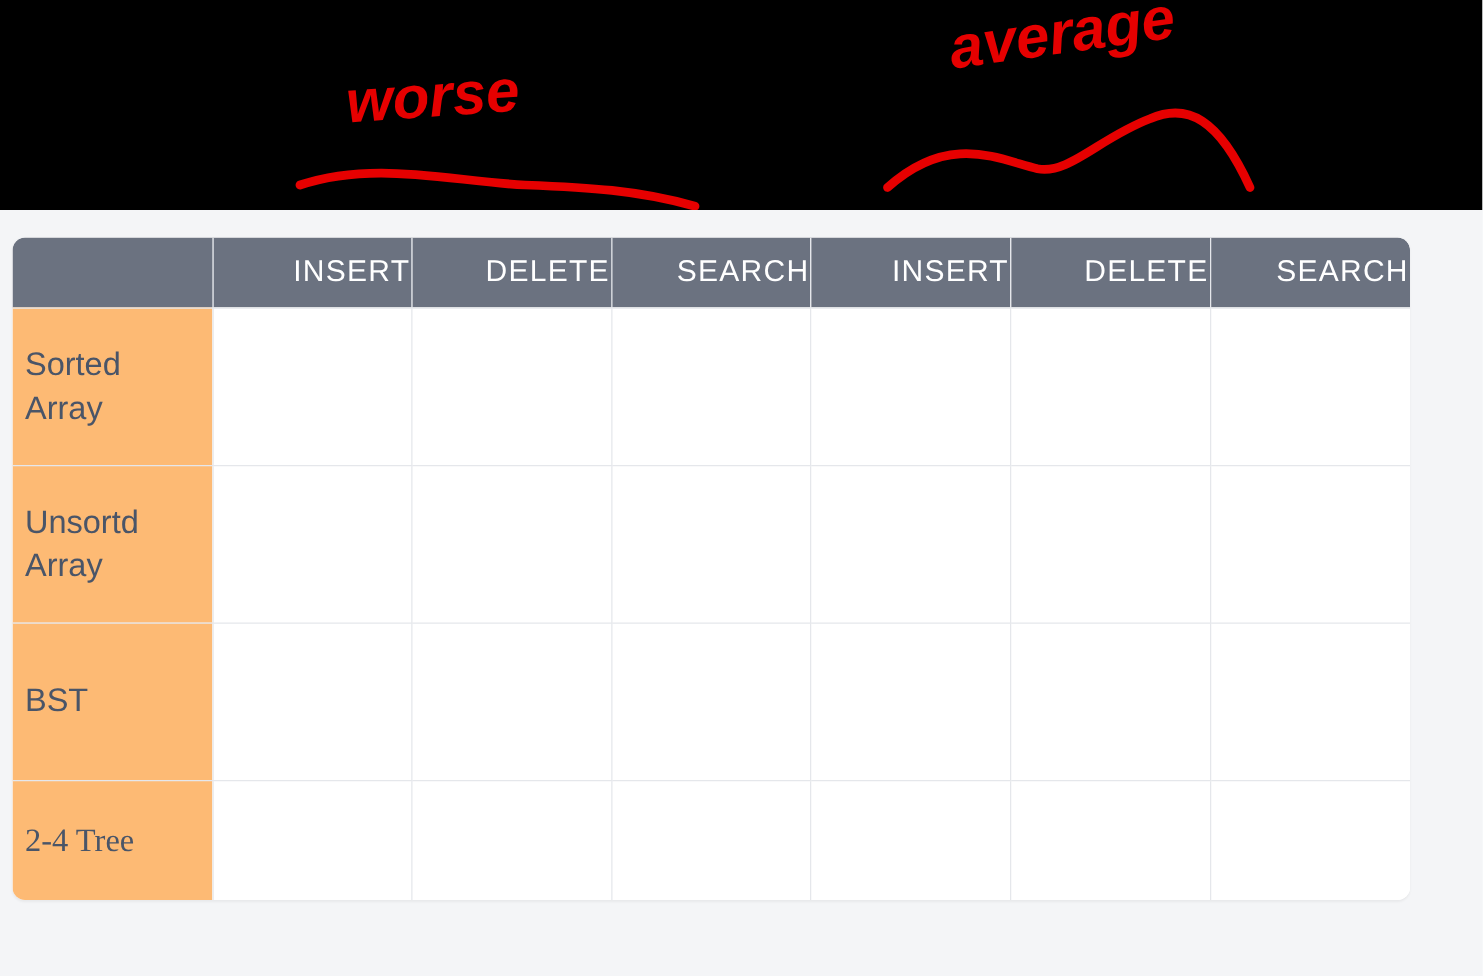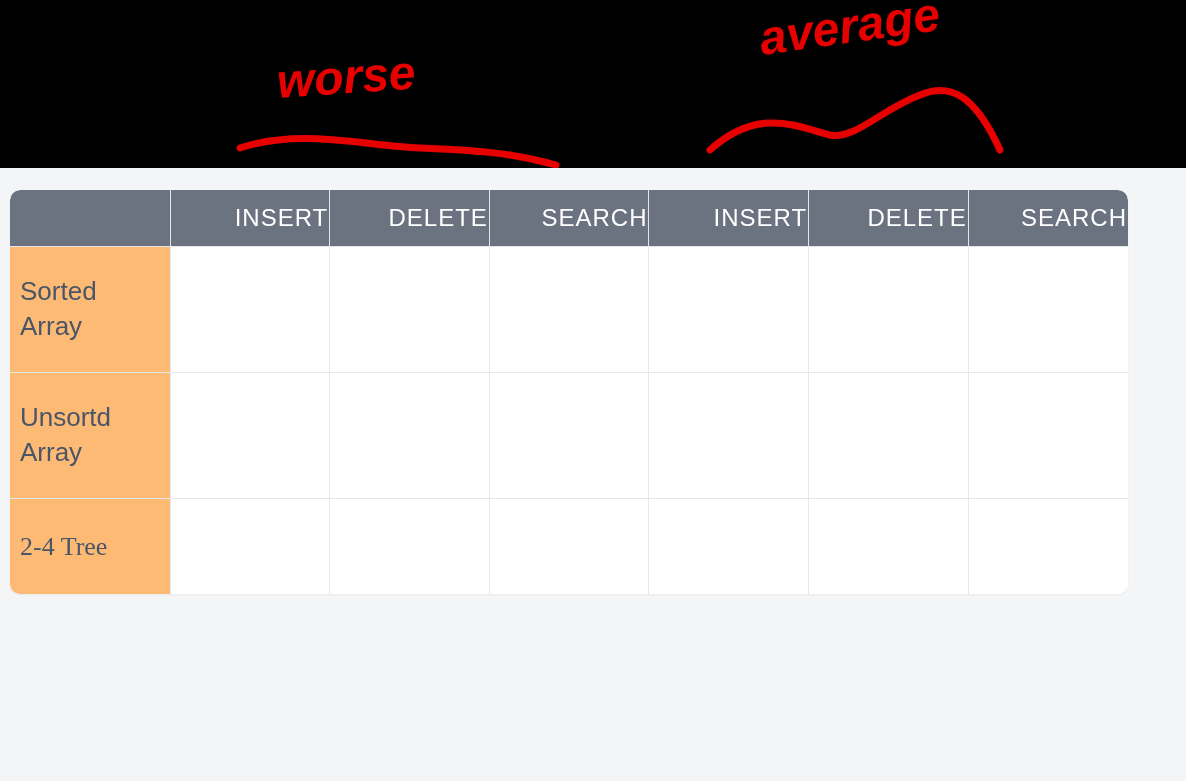--- a/index.html
+++ b/index.html
@@ -149,20 +149,31 @@
             <span>Unsortd</span><br>
             <span>Array</span>
           </th>
           <td></td>
           <td></td>
           <td></td>
           <td></td>
           <td></td>
           <td></td>
         </tr>
+        <tr>
+          <th>
+            <span>BST</span>
+          </th>
+          <td></td>
+          <td></td>
+          <td></td>
+          <td></td>
+          <td></td>
+          <td></td>
+        </tr>
         <tr class="last">
           <th>
             <span>2-4 Tree</span>
           </th>
           <td></td>
           <td></td>
           <td></td>
           <td></td>
           <td></td>
           <td></td>

